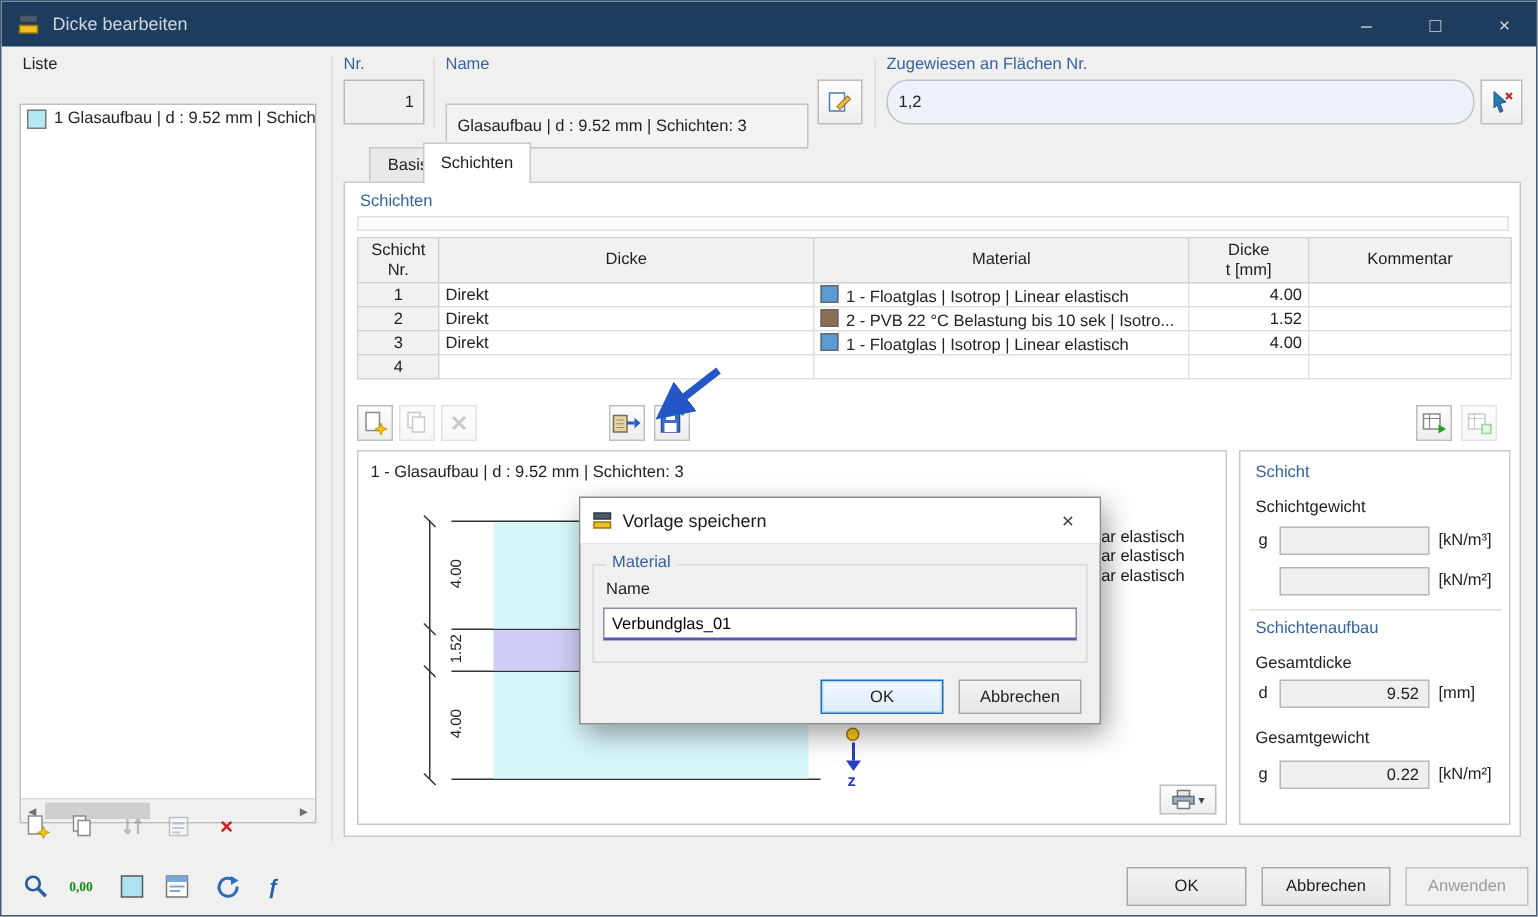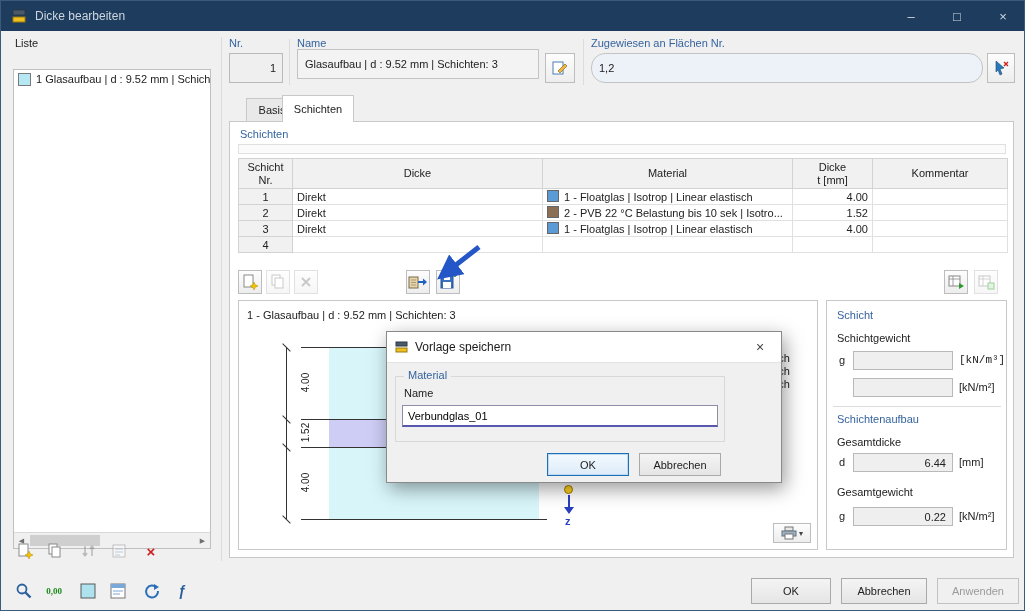--- a/index.html
+++ b/index.html
@@ -45,21 +45,21 @@
   .layers-table td.num{text-align:right;}
   .sq{display:inline-block;width:10px;height:10px;border:1px solid #666;margin-right:5px;vertical-align:-1px;}
   
   .pbox{background:#fff;border:1px solid #c8c8c8;box-sizing:border-box;}
   .hline{position:absolute;height:1px;background:#333;}
   .rot{position:absolute;width:34px;text-align:center;font-size:10px;transform:rotate(-90deg);}
   .tick{position:absolute;width:11px;height:1px;background:#333;transform:rotate(45deg);}
   .unit{font-size:11px;color:#222;}
   
   .modal{left:385px;top:330px;width:346px;height:150px;background:#f0f0f0;border:1px solid #8a8a8a;
-         box-shadow:3px 6px 18px rgba(0,0,0,.4);z-index:100;padding-left:48px;}
+         box-shadow:3px 6px 18px rgba(0,0,0,.4);z-index:100;}
   .modal-tb{position:absolute;left:0;top:0;right:0;height:30px;background:#fff;display:flex;align-items:center;border-bottom:1px solid #e4e4e4;}
   .modal-title{margin-left:6px;font-size:12px;color:#1a1a1a;}
   .mclose{position:absolute;right:0;top:0;width:42px;height:30px;display:flex;align-items:center;justify-content:center;font-size:14px;color:#444;}
   .group{position:absolute;border:1px solid #d8d8d8;}
   .group-label{position:absolute;top:-8px;left:8px;background:#f0f0f0;padding:0 4px;}
   .tinput{position:absolute;box-sizing:border-box;border:1px solid #8d8da8;border-bottom:2px solid #5858b0;background:#fff;font-family:"Liberation Sans",sans-serif;font-size:11px;padding:0 5px;}
   
   .fico{position:absolute;width:26px;height:24px;display:flex;align-items:center;justify-content:center;}
   .legend-frag{position:absolute;color:#1a1a1a;white-space:nowrap;}
 </style>
@@ -133,21 +133,21 @@
   <div class="abs sep-v" style="left:220px;top:36px;height:524px;"></div>
   <div class="abs sep-v" style="left:288px;top:38px;height:46px;"></div>
   <div class="abs sep-v" style="left:582px;top:38px;height:46px;"></div>
 
   <div class="abs blue" style="left:228px;top:36px;">Nr.</div>
   <div class="abs field ro" style="left:228px;top:52px;width:54px;height:30px;">
     <span>1</span>
   </div>
 
   <div class="abs blue" style="left:296px;top:36px;">Name</div>
-  <div class="abs field" style="left:296px;top:48px;width:242px;height:30px;">
+  <div class="abs field" style="left:296px;top:68px;width:242px;height:30px;">
     <span>Glasaufbau | d : 9.52 mm | Schichten: 3</span>
   </div>
   <div class="abs tbtn" style="left:544px;top:52px;width:30px;height:30px;">
     <svg width="18" height="18">
         <rect x="2" y="3" width="10" height="12" fill="#fff" stroke="#4a7eb5"></rect>
         <path d="M7 12 L14 5 L16 7 L9 14 Z" fill="#f0b840" stroke="#8a6a20" stroke-width="0.7"></path>
       </svg>
   </div>
 
   <div class="abs blue" style="left:590px;top:36px;">Zugewiesen an Flächen Nr.</div>
@@ -308,33 +308,33 @@
       </div>
     </div>
 
     <div class="abs pbox" style="left:596px;top:178px;width:181px;height:250px;">
       <div class="abs blue" style="left:10px;top:8px;">Schicht</div>
       <div class="abs" style="left:10px;top:31px;">Schichtgewicht</div>
       <div class="abs" style="left:12px;top:53px;">g</div>
       <div class="abs field ro" style="left:26px;top:50px;width:100px;height:19px;">
           <span></span>
         </div>
-      <div class="abs unit" style="left:132px;top:53px;font-family:Liberation Mono, monospace;">[kN/m³]</div>
+      <div class="abs unit" style="left:132px;top:53px;">[kN/m³]</div>
       <div class="abs field ro" style="left:26px;top:77px;width:100px;height:19px;">
           <span></span>
         </div>
       <div class="abs unit" style="left:132px;top:80px;">[kN/m²]</div>
 
       <div class="abs" style="left:6px;top:105px;width:168px;height:1px;background:#ddd;"></div>
 
       <div class="abs blue" style="left:10px;top:112px;">Schichtenaufbau</div>
       <div class="abs" style="left:10px;top:135px;">Gesamtdicke</div>
       <div class="abs" style="left:12px;top:155px;">d</div>
       <div class="abs field ro" style="left:26px;top:152px;width:100px;height:19px;">
-          <span>6.44</span>
+          <span>9.52</span>
         </div>
       <div class="abs unit" style="left:132px;top:155px;">[mm]</div>
       <div class="abs" style="left:10px;top:185px;">Gesamtgewicht</div>
       <div class="abs" style="left:12px;top:209px;">g</div>
       <div class="abs field ro" style="left:26px;top:206px;width:100px;height:19px;">
           <span>0.22</span>
         </div>
       <div class="abs unit" style="left:132px;top:209px;">[kN/m²]</div>
     </div>
   </div>

